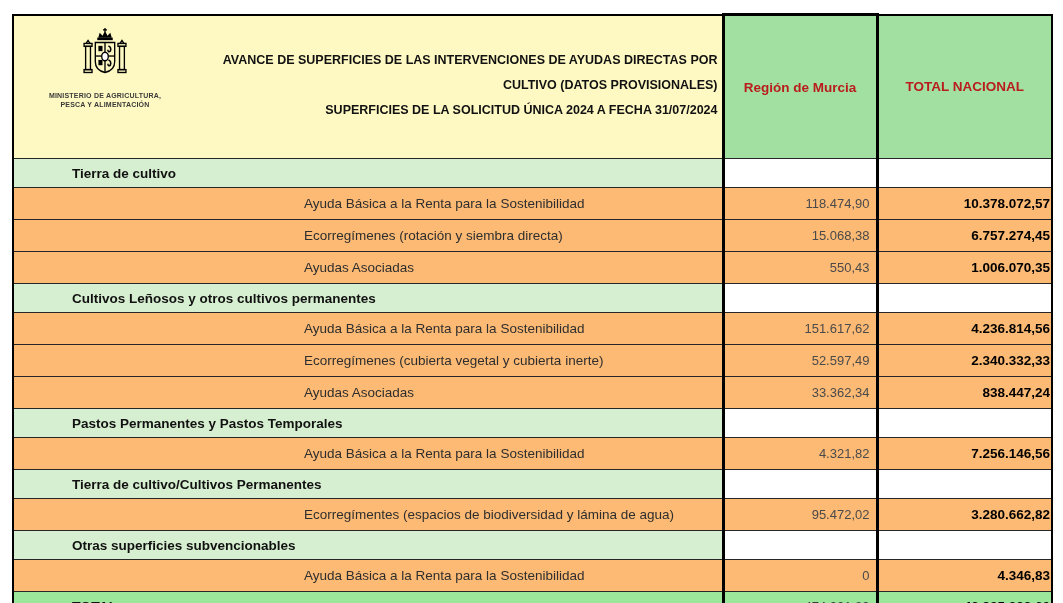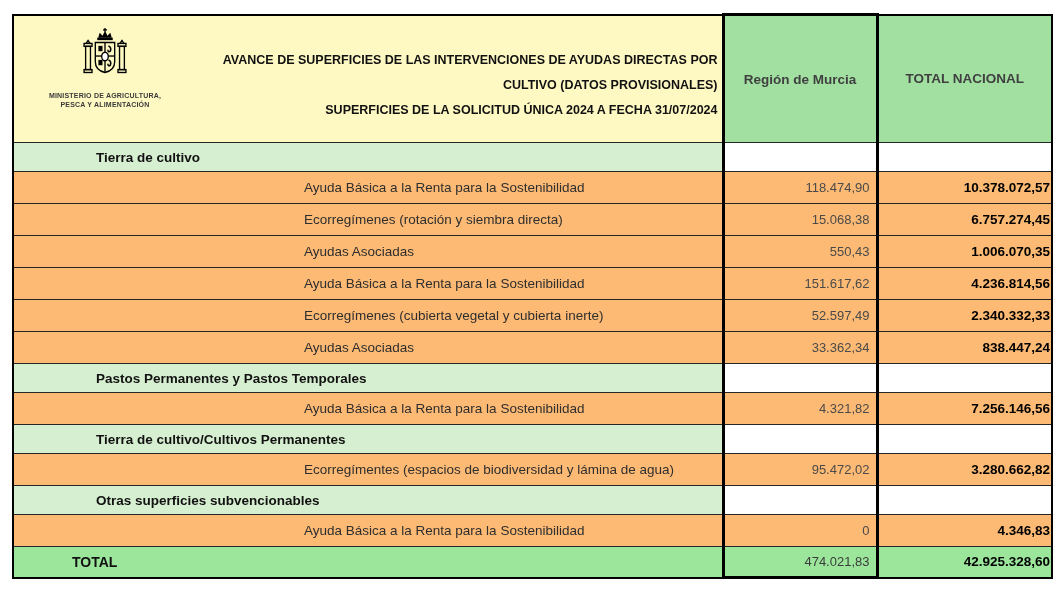--- a/index.html
+++ b/index.html
@@ -15,37 +15,37 @@
   }
   col.c-label{width:710px;}
   col.c-murcia{width:154px;}
   col.c-nacional{width:175px;}
   td,th{border:1px solid #262626;vertical-align:middle;overflow:hidden;white-space:nowrap;}
 
   
   tr.head th{height:110px;}
   th.head-label{background:#fef9c3;position:relative;}
   th.head-murcia,th.head-nacional{
-    background:#a2e0a2;font-weight:bold;font-size:13.5px;color:#404040;
-    text-align:center;padding:8px 2px;margin-top:20px;
+    background:#a2e0a2;font-weight:bold;font-size:13.5px;color:#b91c1c;
+    text-align:center;padding:16px 2px;margin-top:20px;
   }
   th.head-murcia{border-left:3px solid #000;border-right:3px solid #000;border-top:3px solid #000;}
 
   .logo-block{position:absolute;left:16px;top:10px;width:150px;text-align:center;}
   .logo-block svg{display:block;margin:0 auto 3px auto;}
   .ministry-line{font-size:7px;letter-spacing:.2px;color:#3a3a3a;line-height:9px;white-space:nowrap;}
 
   .title-block{
     position:absolute;right:4px;top:32px;left:170px;
     text-align:right;font-weight:bold;font-size:12.5px;color:#111;line-height:25px;
   }
 
   
   tr.sec td{height:26px;}
-  tr.sec td.lbl{background:#d7efd1;font-weight:bold;font-size:13.5px;color:#111;padding-left:82px;text-align:left;}
+  tr.sec td.lbl{background:#d7efd1;font-weight:bold;font-size:13.5px;color:#111;padding-left:58px;text-align:left;}
   tr.sec td.val{background:#ffffff;}
   tr.data td{height:29px;}
   tr.data td.lbl{padding-left:290px;font-size:13.5px;color:#2e2e2e;text-align:left;font-weight:normal;}
   tr.bg-g td{background:#fdba74;}
   tr.bg-w td{background:#fdba74;}
   tr.bg-d td{background:#e4e4e4;}
   td.murcia{
     border-left:3px solid #000;border-right:3px solid #000;
     text-align:right;padding-right:6px;font-size:13px;color:#4a4a4a;font-weight:normal;padding-left:47px;
   }
@@ -126,20 +126,25 @@
     <td class="lbl">Ecorregímenes (rotación y siembra directa)</td>
     <td class="murcia">15.068,38</td>
     <td class="nacional">6.757.274,45</td>
   </tr>
   <tr class="data bg-g">
     <td class="lbl">Ayudas Asociadas</td>
     <td class="murcia">550,43</td>
     <td class="nacional">1.006.070,35</td>
   </tr>
 
+  <tr class="sec">
+    <td class="lbl">Cultivos Leñosos y otros cultivos permanentes</td>
+    <td class="val murcia"></td>
+    <td class="val nacional"></td>
+  </tr>
   <tr class="data bg-g">
     <td class="lbl">Ayuda Básica a la Renta para la Sostenibilidad</td>
     <td class="murcia">151.617,62</td>
     <td class="nacional">4.236.814,56</td>
   </tr>
   <tr class="data bg-w">
     <td class="lbl">Ecorregímenes (cubierta vegetal y cubierta inerte)</td>
     <td class="murcia">52.597,49</td>
     <td class="nacional">2.340.332,33</td>
   </tr>

